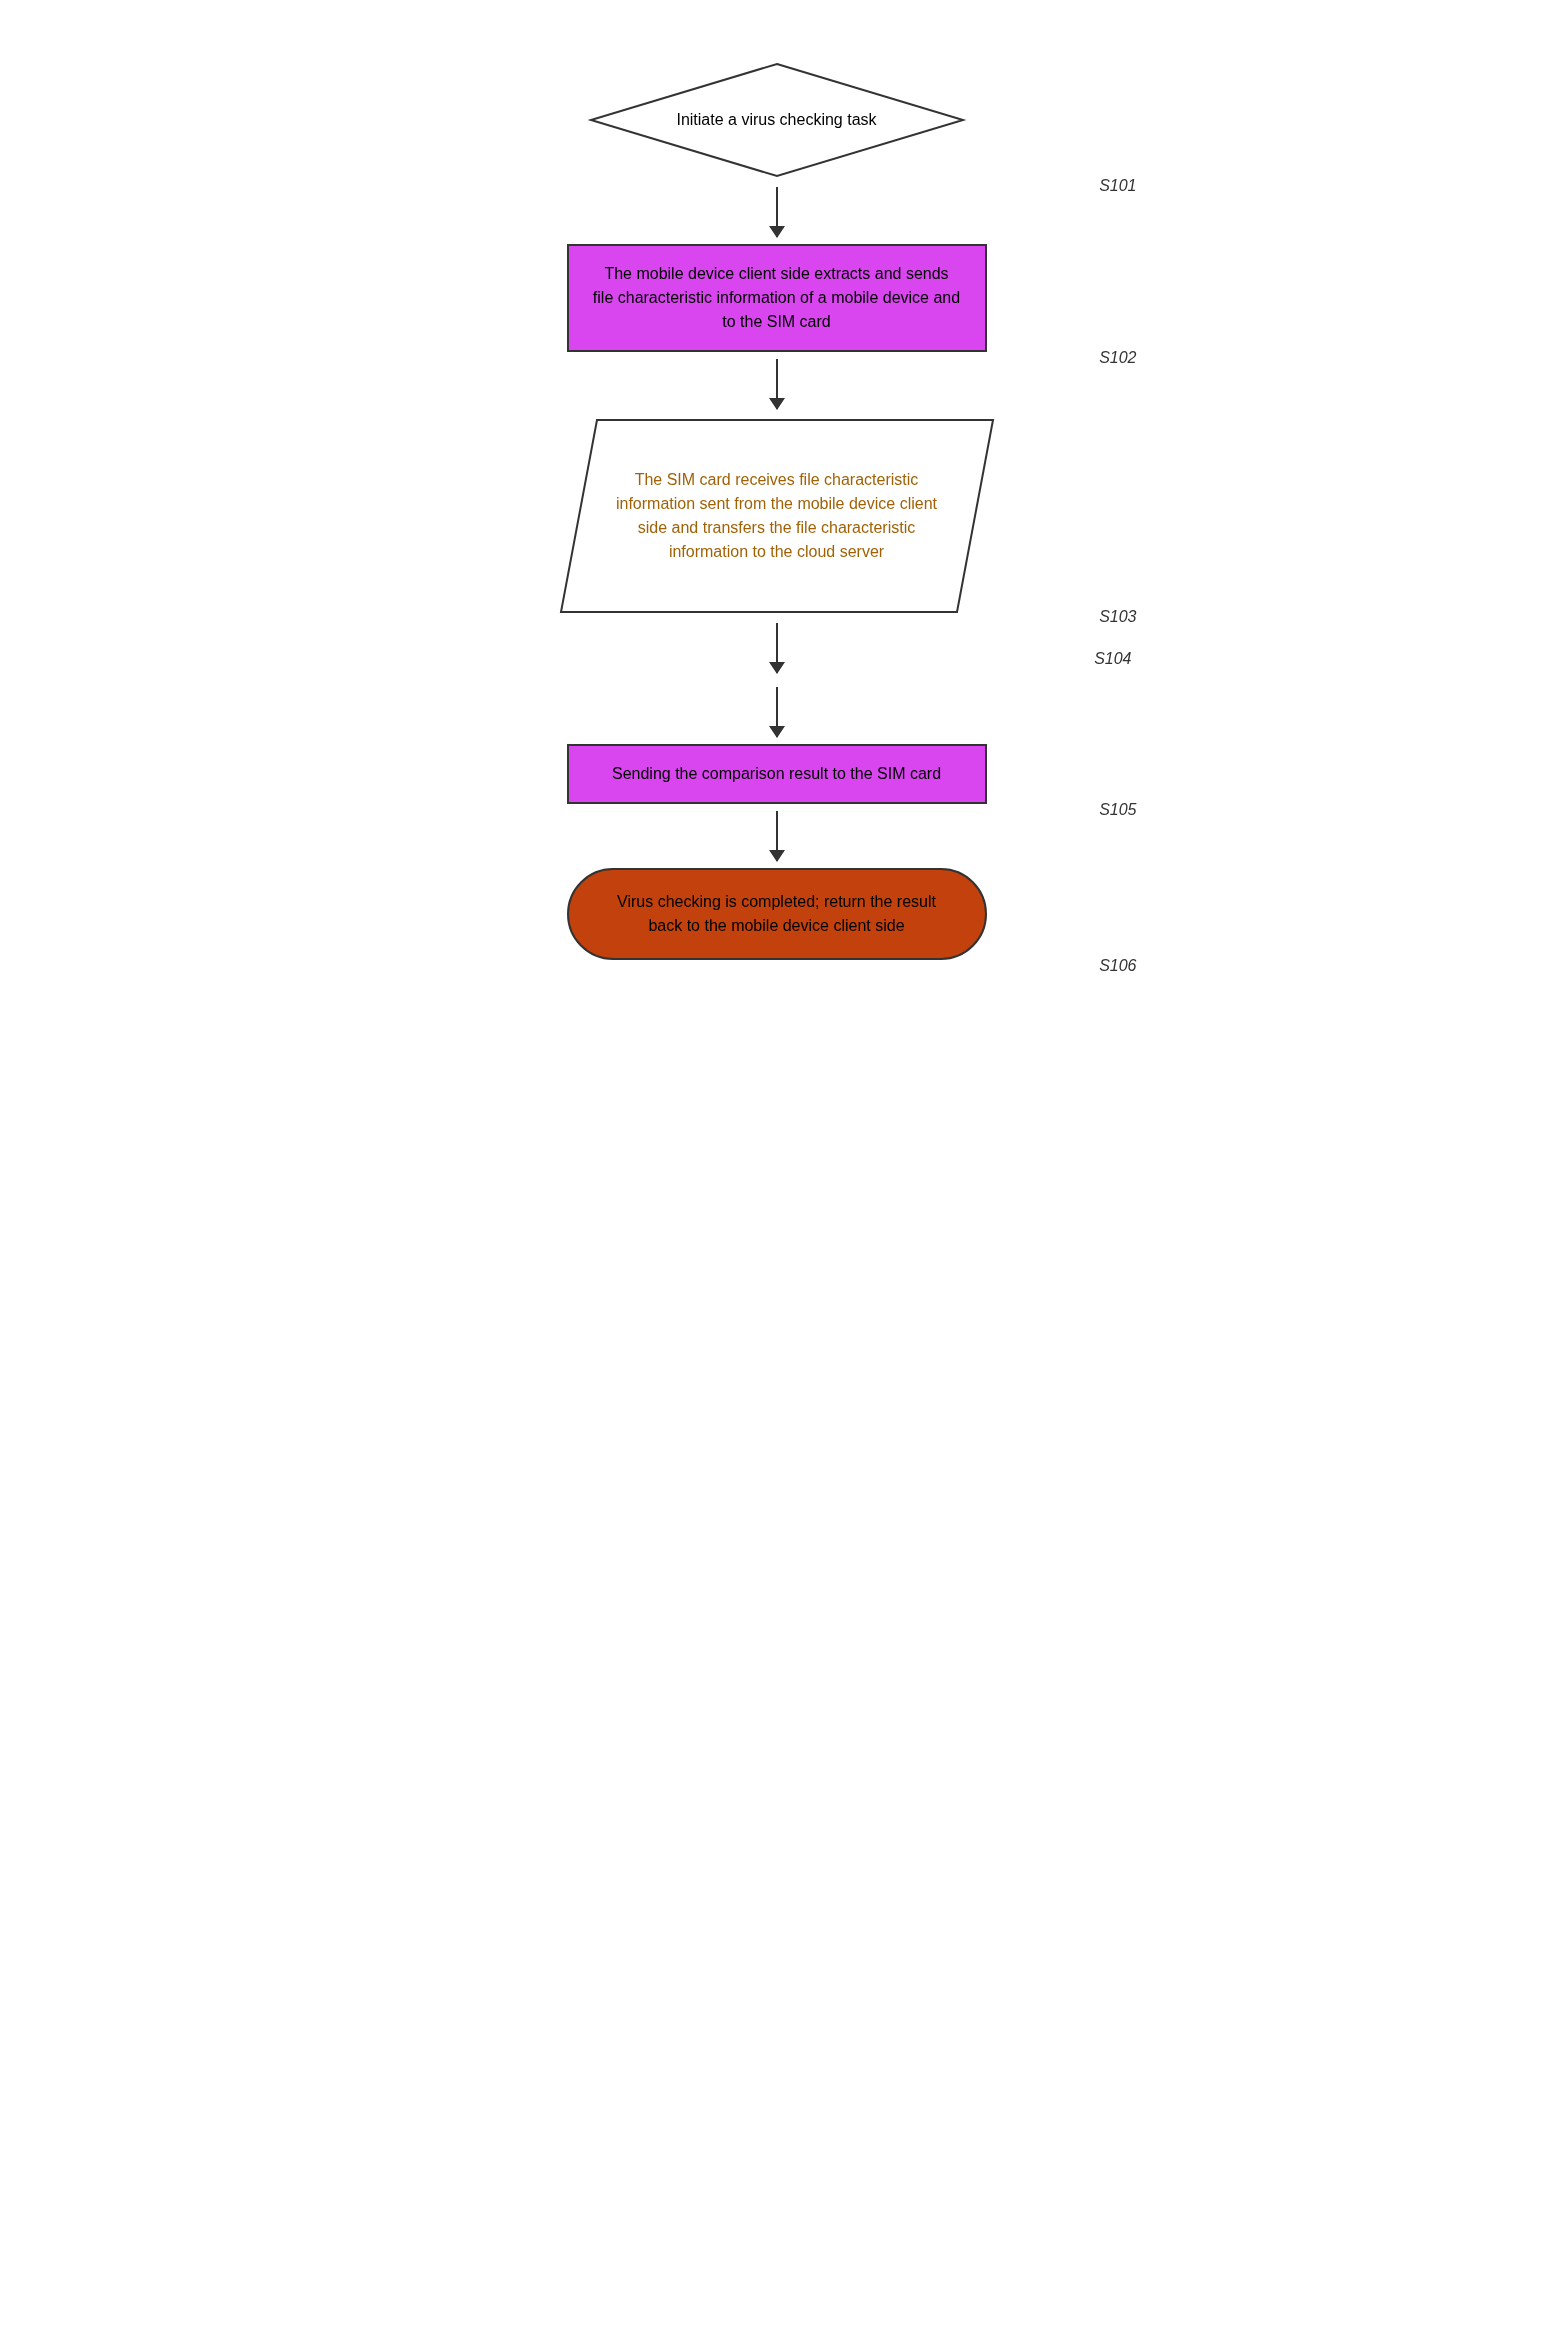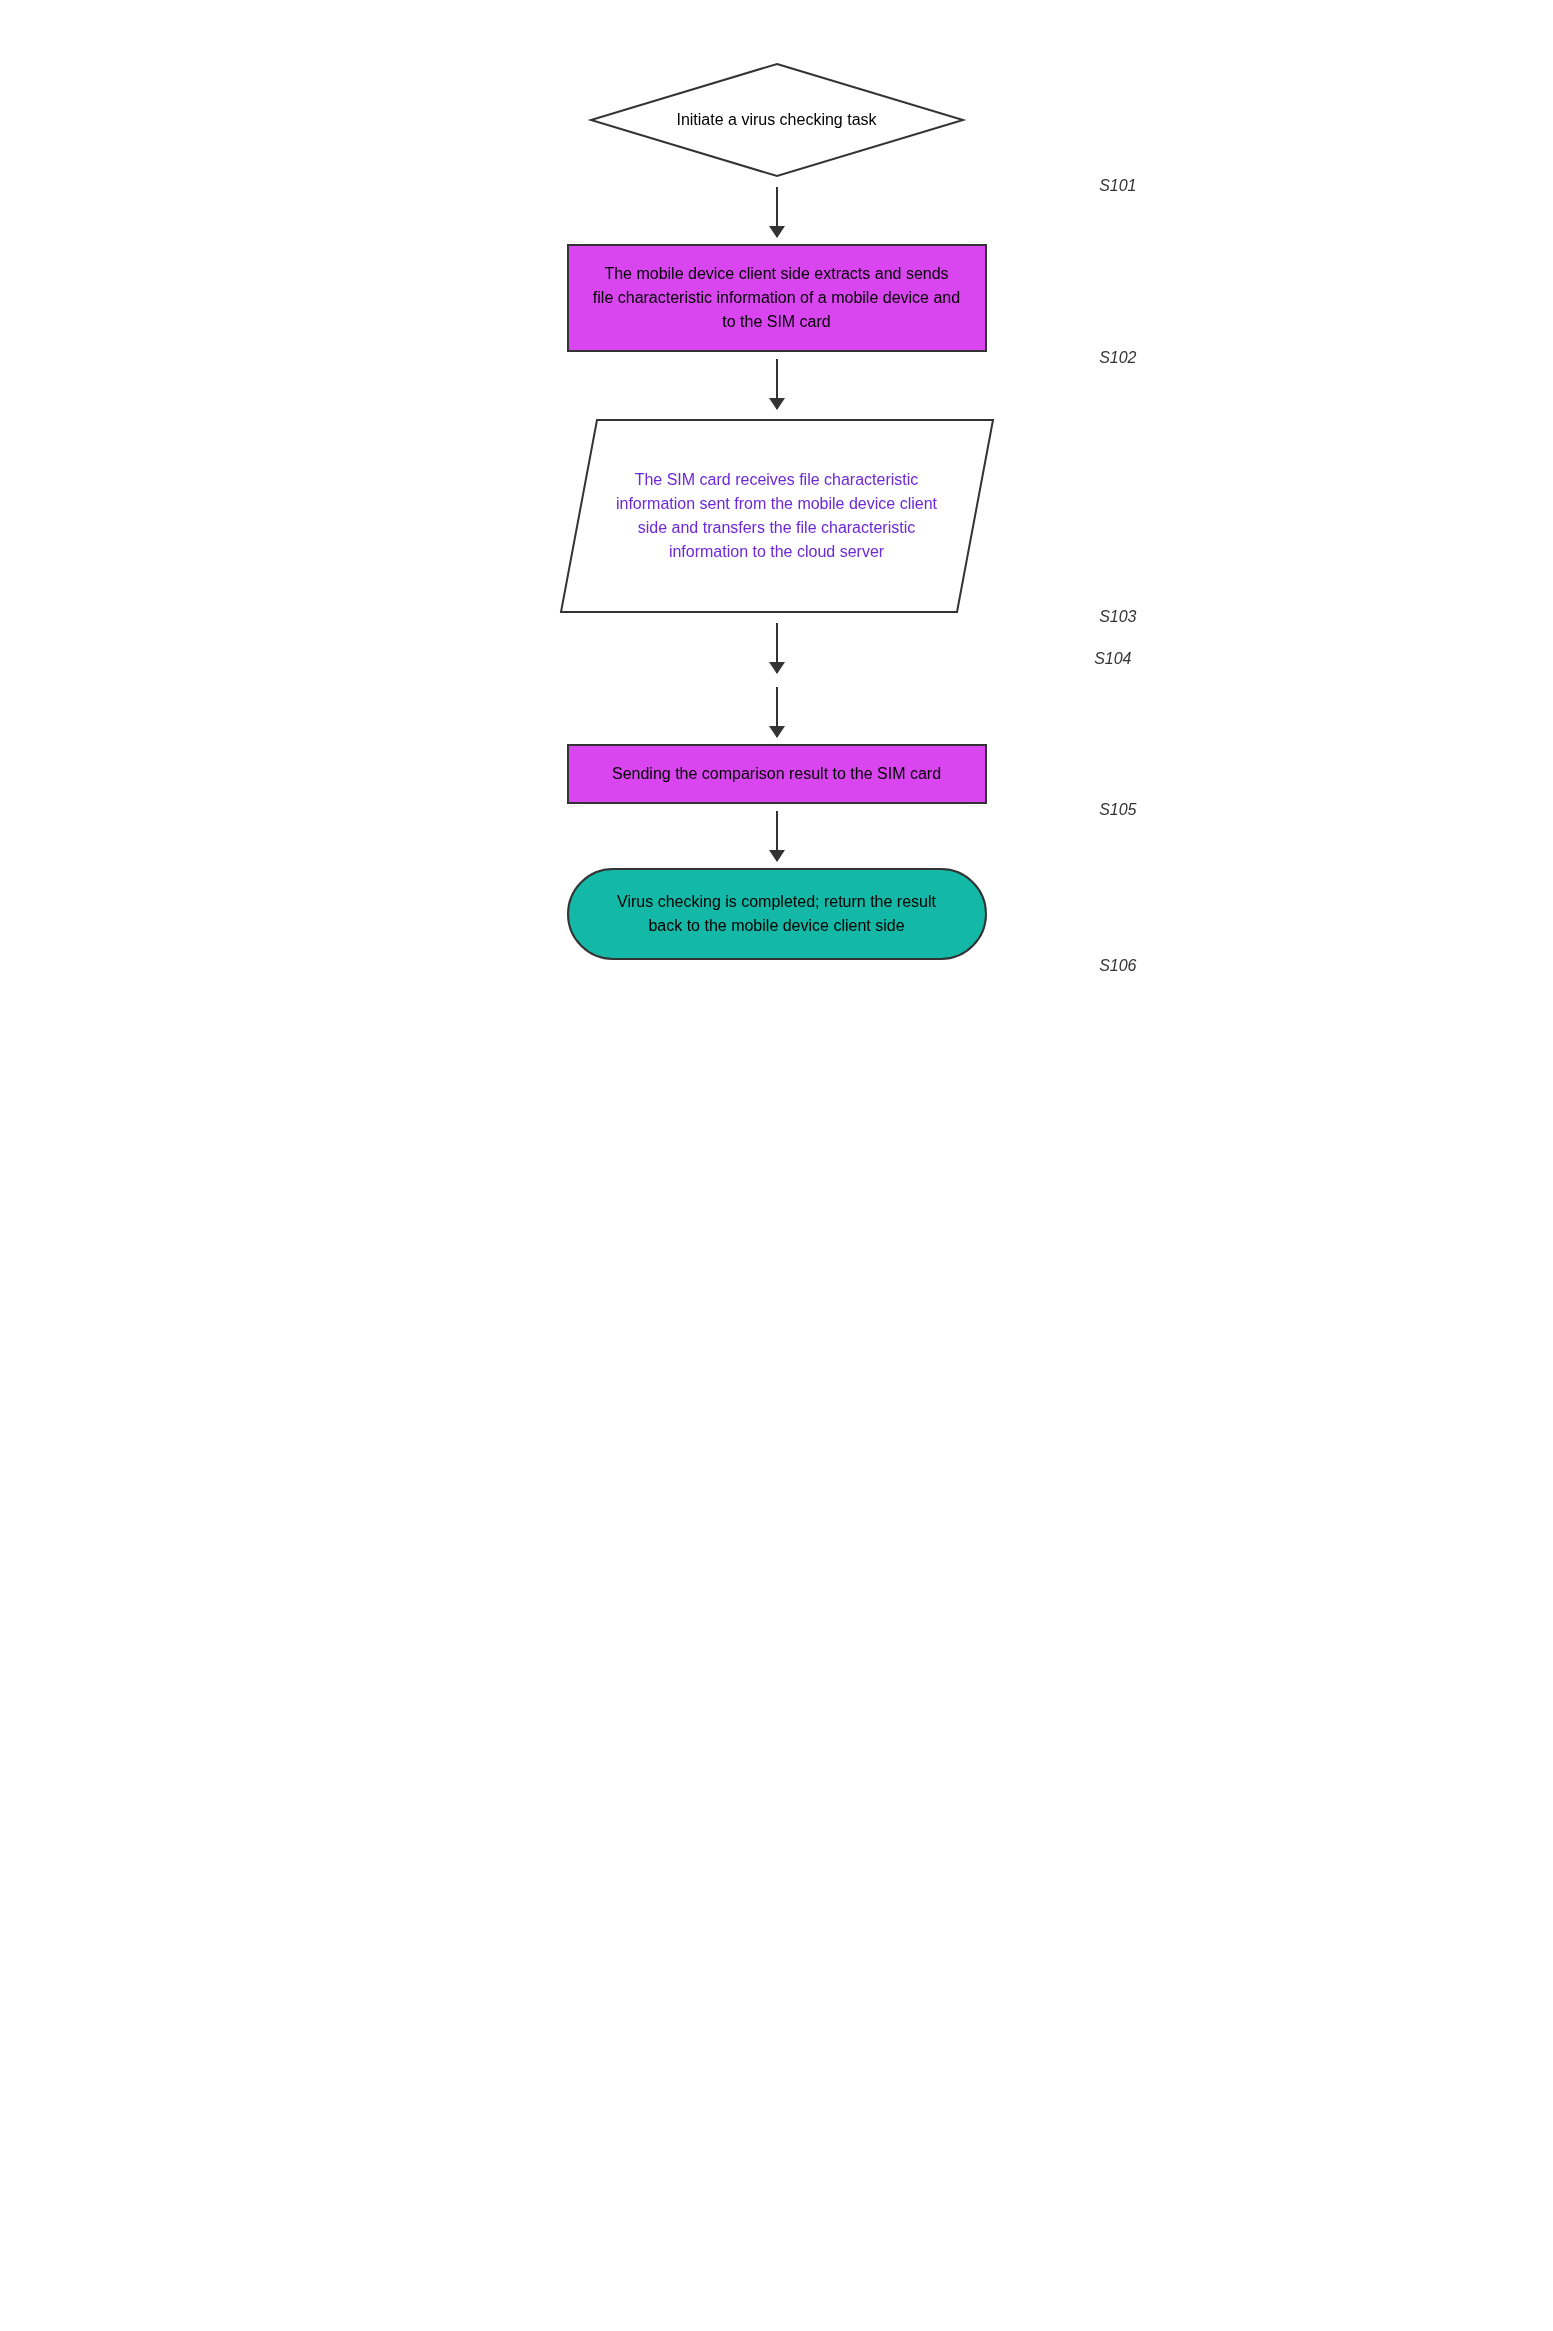--- a/index.html
+++ b/index.html
@@ -123,37 +123,37 @@
       position: absolute;
       top: 0; left: 0;
       width: 100%; height: 100%;
     }
 
     .parallelogram-text {
       position: relative;
       z-index: 1;
       text-align: center;
       font-size: 16px;
-      color: #6d28d9;
+      color: #a16207;
       padding: 20px 50px;
       line-height: 1.5;
     }
 
     
     .rounded-rect-wrapper {
       position: relative;
       width: 100%;
       display: flex;
       justify-content: center;
       align-items: center;
     }
 
     .rounded-rect {
       border: 2px solid #333;
-      background: #14b8a6;
+      background: #c2410c;
       border-radius: 50px;
       padding: 20px 40px;
       width: 420px;
       text-align: center;
       font-size: 16px;
       color: #000;
       line-height: 1.5;
     }
 
     

